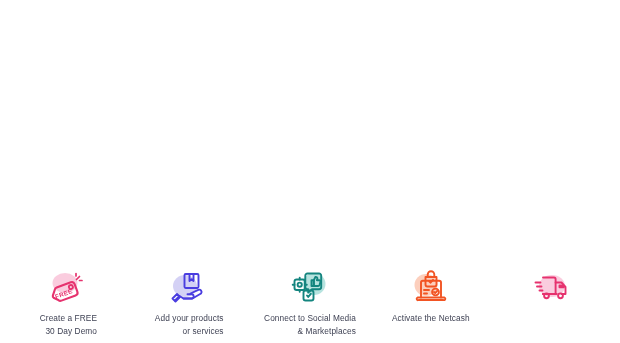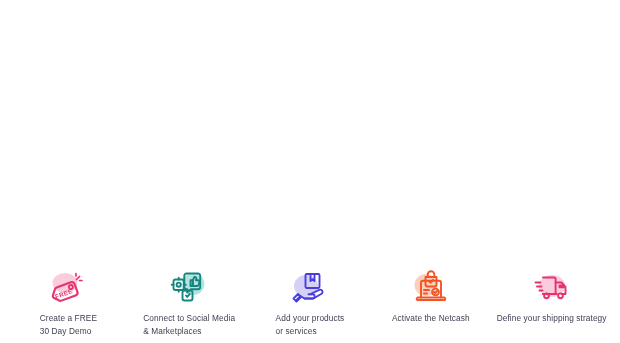--- a/index.html
+++ b/index.html
@@ -65,21 +65,21 @@
     margin-bottom: 5px;
   }
   .step-icon svg {
     display: block;
     width: 44px;
     height: 40px;
     overflow: visible;
   }
 
   .step-label {
-    text-align: left;
+    text-align: right;
     font-size: 8.3px;
     line-height: 12.5px;
     color: #3f4254;
     letter-spacing: 0.01em;
     white-space: nowrap;
   }
   .step-label .line2 {
     display: block;
   }
 </style>
@@ -106,55 +106,55 @@
       </span>
       <span class="step-label">
         <span>Create a FREE</span>
         <span class="line2">30 Day Demo</span>
       </span>
     </div>
 
     <div class="step-item">
       <span class="step-icon">
         <svg viewBox="0 0 44 40" xmlns="http://www.w3.org/2000/svg">
+          <ellipse cx="18" cy="19" rx="12" ry="11" fill="#c9c6f2" opacity="0.8"></ellipse>
+          <g stroke="#4a3de0" stroke-width="1.9" fill="none" stroke-linejoin="round" stroke-linecap="round">
+            <rect x="17.5" y="7" width="14" height="14" rx="1.2"></rect>
+            <path d="M22.5 7 L22.5 14 L24.5 12.3 L26.5 14 L26.5 7"></path>
+            <path d="M8 33.5 L12.5 29 L16.5 31.5 L25 31.5 A2.2 2.2 0 0 0 25 27.2 L20.5 27.2"></path>
+            <path d="M16.5 31.5 L25.5 31.5 L34 26.5 A2.3 2.3 0 0 0 31.3 22.9 L23.5 26.5"></path>
+            <path d="M5.5 31.5 L10 27 L13 30 L8.5 34.5 Z"></path>
+          </g>
+        </svg>
+      </span>
+      <span class="step-label">
+        <span>Add your products</span>
+        <span class="line2">or services</span>
+      </span>
+    </div>
+
+    <div class="step-item">
+      <span class="step-icon">
+        <svg viewBox="0 0 44 40" xmlns="http://www.w3.org/2000/svg">
           <ellipse cx="26" cy="17" rx="11.5" ry="11" fill="#a9ded9" opacity="0.85"></ellipse>
           <g stroke="#14857f" stroke-width="1.9" fill="none" stroke-linejoin="round" stroke-linecap="round">
             <path d="M19.5 6.5 L31 6.5 A2.2 2.2 0 0 1 33.2 8.7 L33.2 20 A2.2 2.2 0 0 1 31 22.2 L24 22.2 L20.2 25.6 L20.2 22.2 L19.5 22.2 A2.2 2.2 0 0 1 17.3 20 L17.3 8.7 A2.2 2.2 0 0 1 19.5 6.5 Z"></path>
             <path d="M23.5 19 L23.5 13.2 L25.8 13.2 L25.8 19 Z"></path>
             <path d="M25.8 19 L25.8 13.2 L27.4 10 A1.6 1.6 0 0 1 29.4 11.6 L28.9 13.2 L31.2 13.2 A1.4 1.4 0 0 1 32.4 15 L31.5 18 A1.5 1.5 0 0 1 30 19 Z"></path>
             <rect x="6.5" y="12.5" width="10.5" height="10.5" rx="2.1"></rect>
             <circle cx="11.7" cy="17.7" r="2.1"></circle>
             <path d="M11.7 12.5 L11.7 10.7 M11.7 23 L11.7 24.8 M6.5 17.7 L4.7 17.7 M17 17.7 L18.8 17.7"></path>
             <rect x="15.5" y="23.5" width="10" height="10" rx="2.1"></rect>
             <path d="M19 28.5 L20.2 30 L22.8 26.8"></path>
           </g>
         </svg>
       </span>
       <span class="step-label">
         <span>Connect to Social Media</span>
         <span class="line2">&amp; Marketplaces</span>
-      </span>
-    </div>
-
-    <div class="step-item">
-      <span class="step-icon">
-        <svg viewBox="0 0 44 40" xmlns="http://www.w3.org/2000/svg">
-          <ellipse cx="18" cy="19" rx="12" ry="11" fill="#c9c6f2" opacity="0.8"></ellipse>
-          <g stroke="#4a3de0" stroke-width="1.9" fill="none" stroke-linejoin="round" stroke-linecap="round">
-            <rect x="17.5" y="7" width="14" height="14" rx="1.2"></rect>
-            <path d="M22.5 7 L22.5 14 L24.5 12.3 L26.5 14 L26.5 7"></path>
-            <path d="M8 33.5 L12.5 29 L16.5 31.5 L25 31.5 A2.2 2.2 0 0 0 25 27.2 L20.5 27.2"></path>
-            <path d="M16.5 31.5 L25.5 31.5 L34 26.5 A2.3 2.3 0 0 0 31.3 22.9 L23.5 26.5"></path>
-            <path d="M5.5 31.5 L10 27 L13 30 L8.5 34.5 Z"></path>
-          </g>
-        </svg>
-      </span>
-      <span class="step-label">
-        <span>Add your products</span>
-        <span class="line2">or services</span>
       </span>
     </div>
 
     <div class="step-item">
       <span class="step-icon">
         <svg viewBox="0 0 44 40" xmlns="http://www.w3.org/2000/svg">
           <ellipse cx="17" cy="18" rx="11.5" ry="11" fill="#fbc7b2" opacity="0.85"></ellipse>
           <g stroke="#f25423" stroke-width="1.9" fill="none" stroke-linejoin="round" stroke-linecap="round">
             <path d="M12 30.5 L12 15.5 A1.8 1.8 0 0 1 13.8 13.7 L30.2 13.7 A1.8 1.8 0 0 1 32 15.5 L32 30.5"></path>
             <path d="M8.5 30.5 L35.5 30.5 A1.2 1.2 0 0 1 34.4 33 L9.6 33 A1.2 1.2 0 0 1 8.5 30.5 Z"></path>
@@ -180,20 +180,16 @@
             <path d="M13 10.5 L24 10.5 A1.6 1.6 0 0 1 25.6 12.1 L25.6 27 L13 27"></path>
             <path d="M25.6 15.5 L31.5 15.5 L35.5 20 L35.5 27 L31.5 27"></path>
             <path d="M25.6 27 L26.8 27 M19.5 27 L13 27"></path>
             <circle cx="16.5" cy="28.8" r="2.4"></circle>
             <circle cx="30.5" cy="28.8" r="2.4"></circle>
             <path d="M10.5 15.5 L5.5 15.5 M11.5 19.5 L7 19.5 M12.5 23.5 L9.5 23.5"></path>
             <path d="M29.5 18.5 L32.3 18.5 L33.8 20.3 L29.5 20.3 Z"></path>
           </g>
         </svg>
       </span>
-      <span class="step-label">
-        <span>Define your shipping strategy</span>
-        <span class="line2"></span>
-      </span>
     </div>
 
   </div>
 </div>
 
 </body></html>

